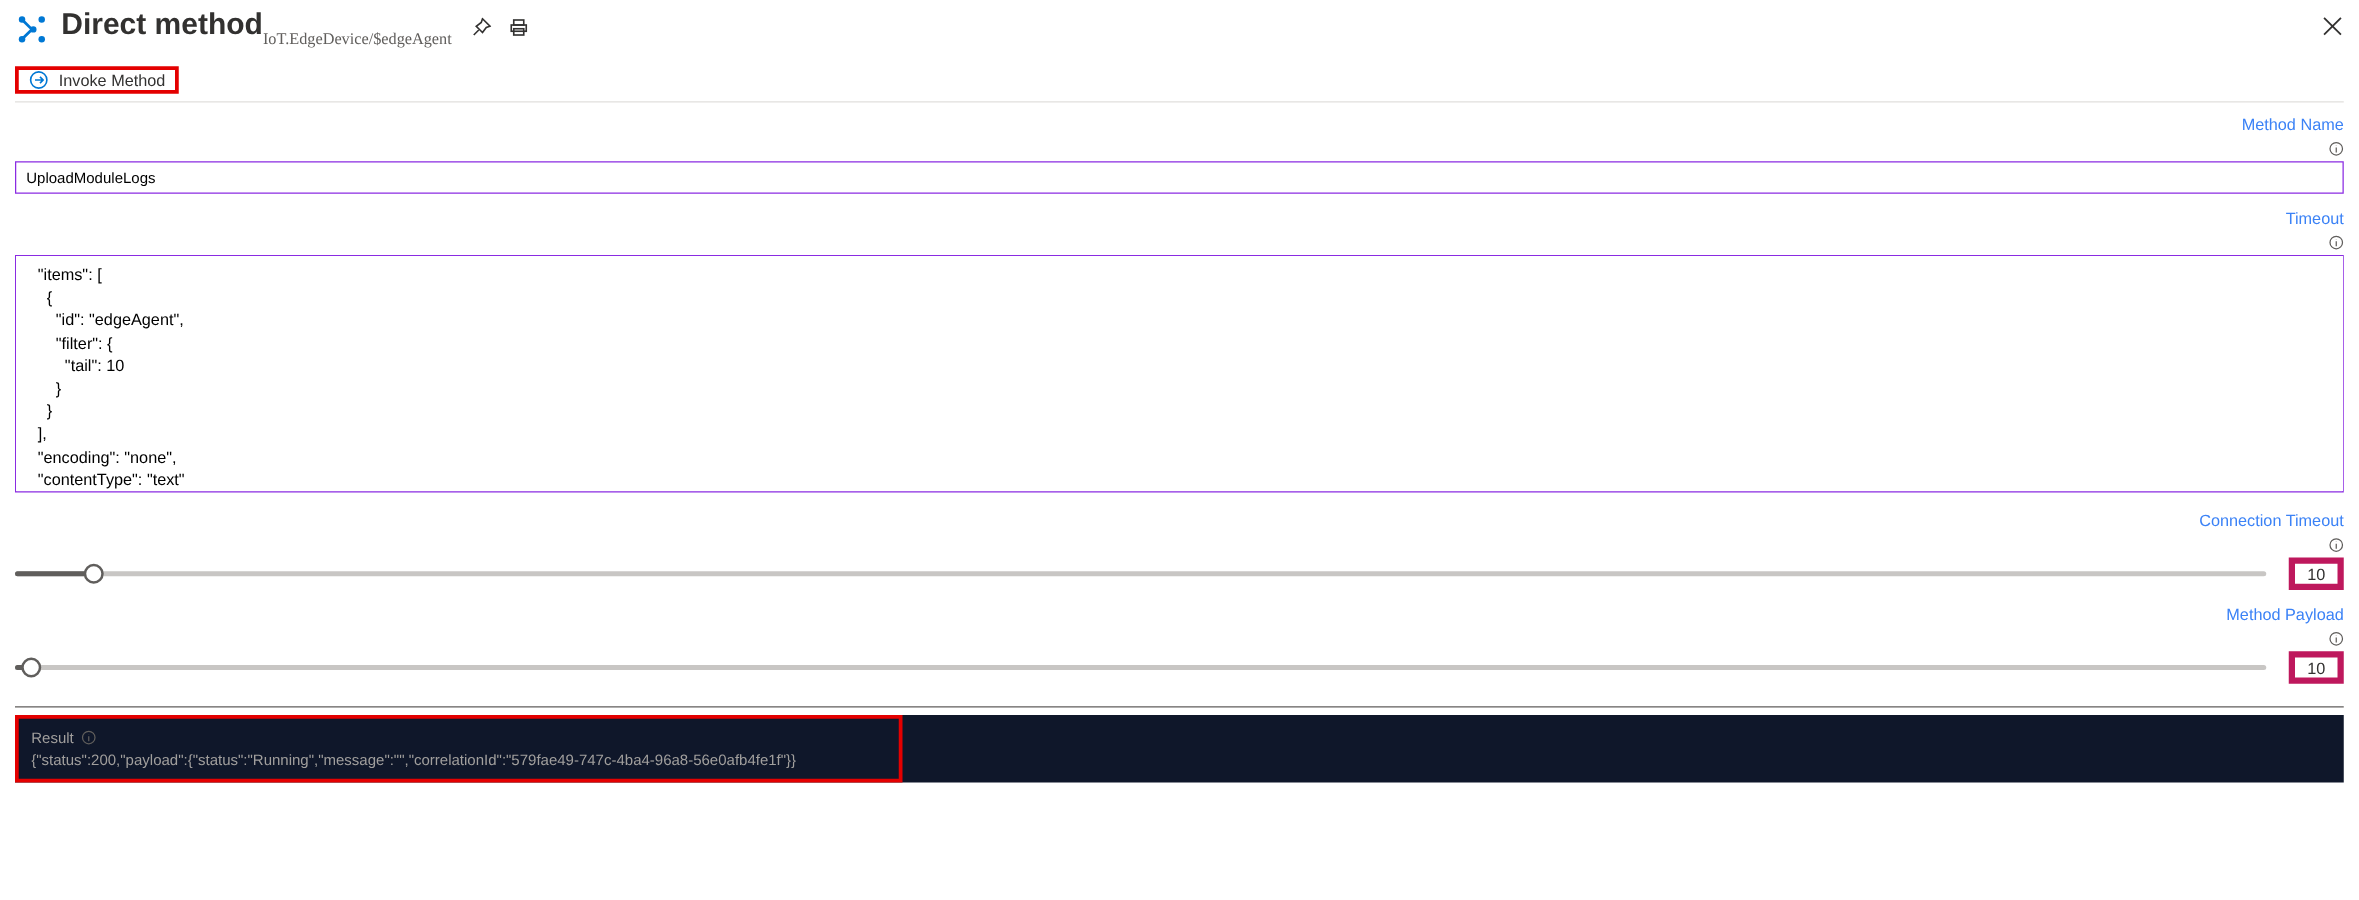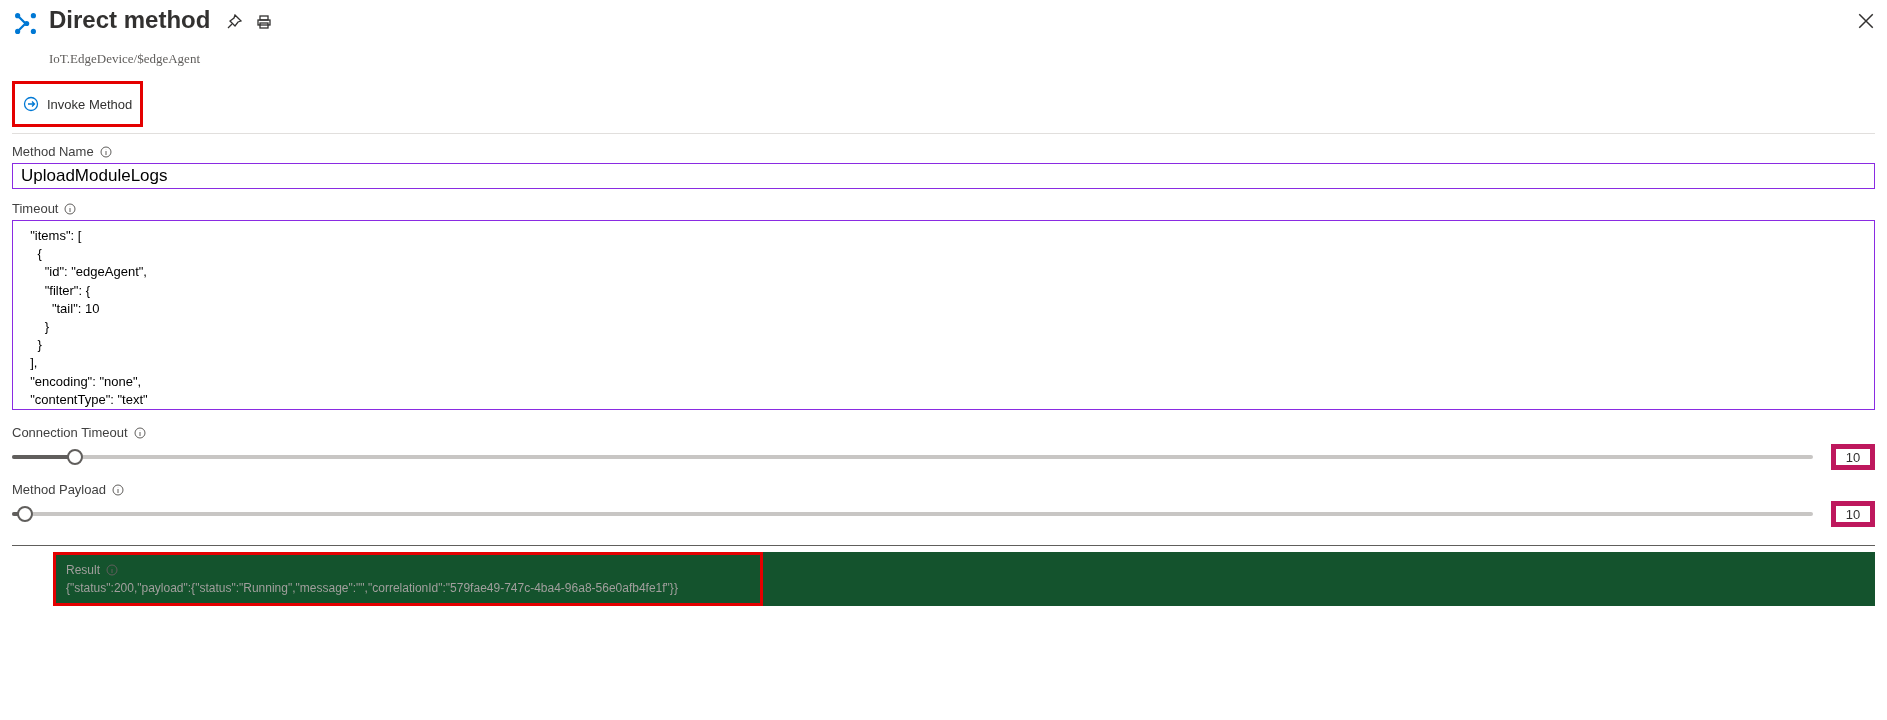--- a/index.html
+++ b/index.html
@@ -15,63 +15,63 @@
     display: flex;
     align-items: flex-start;
     gap: 10px;
     margin-bottom: 14px;
   }
   .header-icon {
     width: 27px; height: 27px; flex-shrink: 0;
     margin-top: 4px;
     color: #0078d4;
   }
-  .title-block { display: flex; flex-direction: column; }
+  .title-block { display: flex; }
   .page-title {
     font-size: 24px; font-weight: 600; line-height: 28px;
   }
   .page-subtitle {
     font-size: 13px; color: #605e5c; margin-top: 17px; font-family: Liberation Serif, serif;
   }
   .header-actions {
     display: flex; gap: 14px; align-items: center; margin-top: 8px; margin-left: 6px;
   }
   .header-action-icon { width: 16px; height: 16px; color: #323130; }
   .close-icon {
     margin-left: auto; width: 18px; height: 18px; color: #323130; margin-top: 6px;
   }
 
   .toolbar {
     display: inline-flex; align-items: center; gap: 8px;
-    padding: 12px 8px;
+    padding: 0 8px;
     border: 3px solid #e40000;
     margin-bottom: 6px;
     cursor: pointer;
   }
   .toolbar .invoke-icon {
     width: 16px; height: 16px; color: #0078d4;
   }
   .toolbar .invoke-label { color: #323130; font-size: 13px; }
 
   .divider { border-top: 1px solid #e1dfdd; margin: 0 0 10px 0; }
 
   .field-block { margin-bottom: 12px; }
   .field-label {
-    display: flex; align-items: center; gap: 6px;
-    font-size: 13px; color: #404040; margin-bottom: 4px;
+    display: flex; align-items: flex-end; gap: 6px;
+    font-size: 13px; color: #3b82f6; margin-bottom: 4px; flex-direction: column;
   }
   .info-icon {
     width: 12px; height: 12px; color: #605e5c;
   }
   .text-input {
     width: 100%;
     height: 26px;
     border: 1px solid #8a2be2;
     padding: 2px 8px;
-    font-size: 17px;
+    font-size: 12px;
     outline: none;
     font-family: inherit;
   }
   .payload-area {
     width: 100%;
     height: 190px;
     border: 1px solid #8a2be2;
     padding: 6px 10px;
     font-size: 13px;
     font-family: "Segoe UI", sans-serif;
@@ -104,25 +104,24 @@
     background: #fff; border: 2px solid #605e5c;
     transform: translate(-50%, -50%);
   }
   .value-box {
     width: 44px; height: 26px; border: 5px solid #be185d;
     text-align: center; font-size: 13px;
     display: flex; align-items: center; justify-content: center;
   }
 
   .result-section {
-    background: #14532d;
+    background: #0f172a;
     padding: 8px 10px;
     border: 3px solid transparent;
     position: relative;
-    margin-left: 41px;
   }
   .result-highlight {
     position: absolute; top: -3px; left: -3px;
     width: 710px; bottom: -3px;
     border: 3px solid #e40000;
     pointer-events: none;
   }
   .result-label-row {
     display: flex; align-items: center; gap: 6px;
     font-size: 12px; color: #a19f9d; margin-bottom: 4px;

